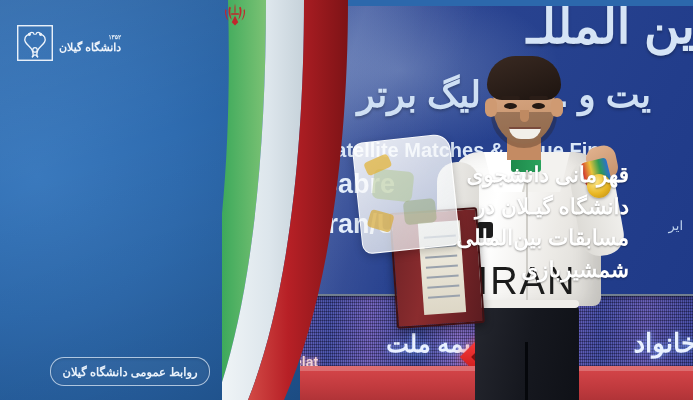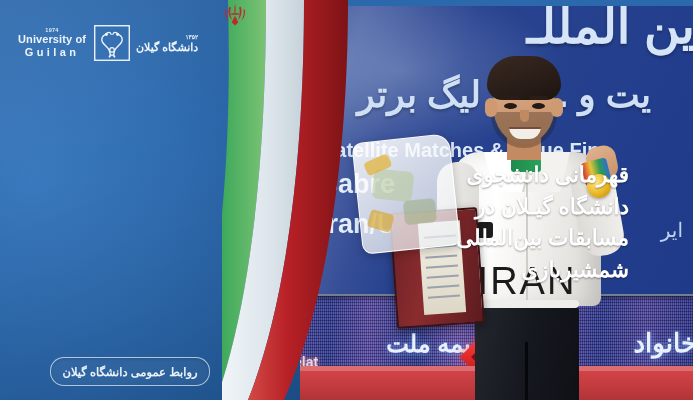--- a/index.html
+++ b/index.html
@@ -88,21 +88,21 @@
     right:-2px;top:-8px;direction:rtl;font-size:49px;font-weight:bold;
     color:#d5e4f6;text-shadow:0 2px 3px rgba(0,0,0,.28);letter-spacing:1px;
   }
   .bd-fa2{
     right:42px;top:68px;direction:rtl;font-size:36px;font-weight:bold;
     color:#cfe0f4;text-shadow:0 2px 3px rgba(0,0,0,.25);
   }
   .bd-en1{left:72px;top:133px;font-size:20px;font-weight:bold;color:#dbe8f8;}
   .bd-en2{left:70px;top:163px;font-size:27px;font-weight:bold;color:#e4eefb;}
   .bd-en3{left:70px;top:203px;font-size:27px;font-weight:bold;color:#e4eefb;}
-  .bd-fa3{right:10px;top:212px;direction:rtl;font-size:20px;color:#bed3ee;}
+  .bd-fa3{right:10px;top:212px;direction:rtl;font-size:13px;color:#bed3ee;}
 
   
   .led{
     position:absolute;left:0;top:288px;width:443px;height:78px;
     background:
       repeating-linear-gradient(90deg,rgba(0,0,0,.26) 0 1px,rgba(255,255,255,.05) 1px 2px),
       repeating-linear-gradient(0deg,rgba(0,0,0,.30) 0 1px,rgba(255,255,255,.04) 1px 3px),
       linear-gradient(92deg,#3b3fa0 0%,#5a54b6 9%,#3e48a8 18%,#6b5bbd 27%,#3a47a4 38%,#7d63c4 47%,#4a4bab 58%,#6a57bb 68%,#3c46a6 79%,#5f55b6 89%,#3a42a2 100%);
     overflow:hidden;
   }
@@ -389,25 +389,20 @@
         <path d="M18 14 C14 24 16 38 24 46 C20 34 19 24 22 16 Z"></path>
         <path d="M46 14 C50 24 48 38 40 46 C44 34 45 24 42 16 Z"></path>
         <path d="M8 20 C6 30 9 42 16 48 C11 38 9 29 11 22 Z"></path>
         <path d="M56 20 C58 30 55 42 48 48 C53 38 55 29 53 22 Z"></path>
         <rect x="22" y="30" width="20" height="4" rx="2"></rect>
       </g>
     </svg>
   </div>
 
   <div class="logo">
-    <div class="logo-en">
-      <div class="logo-year">1974</div>
-      <div class="logo-en-1">University of</div>
-      <div class="logo-en-2">Guilan</div>
-    </div>
     <svg class="logo-mark" viewBox="0 0 44 44">
       <rect x="2" y="2" width="40" height="40" fill="none" stroke="#eef4fb" stroke-width="1.6"></rect>
       <g fill="none" stroke="#eef4fb" stroke-width="1.6" stroke-linecap="round">
         <path d="M15 12 C11 13 9 17 11 21 C13 25 17 26 19 31 C20 34 20 37 19 38"></path>
         <path d="M29 12 C33 13 35 17 33 21 C31 25 27 26 25 31 C24 34 24 37 25 38"></path>
         <path d="M15 12 C17 9 20 9 21 12"></path>
         <path d="M29 12 C27 9 24 9 23 12"></path>
         <path d="M19 38 C21 35 23 35 25 38"></path>
       </g>
       <circle cx="15.5" cy="12" r="1.8" fill="#eef4fb"></circle>

